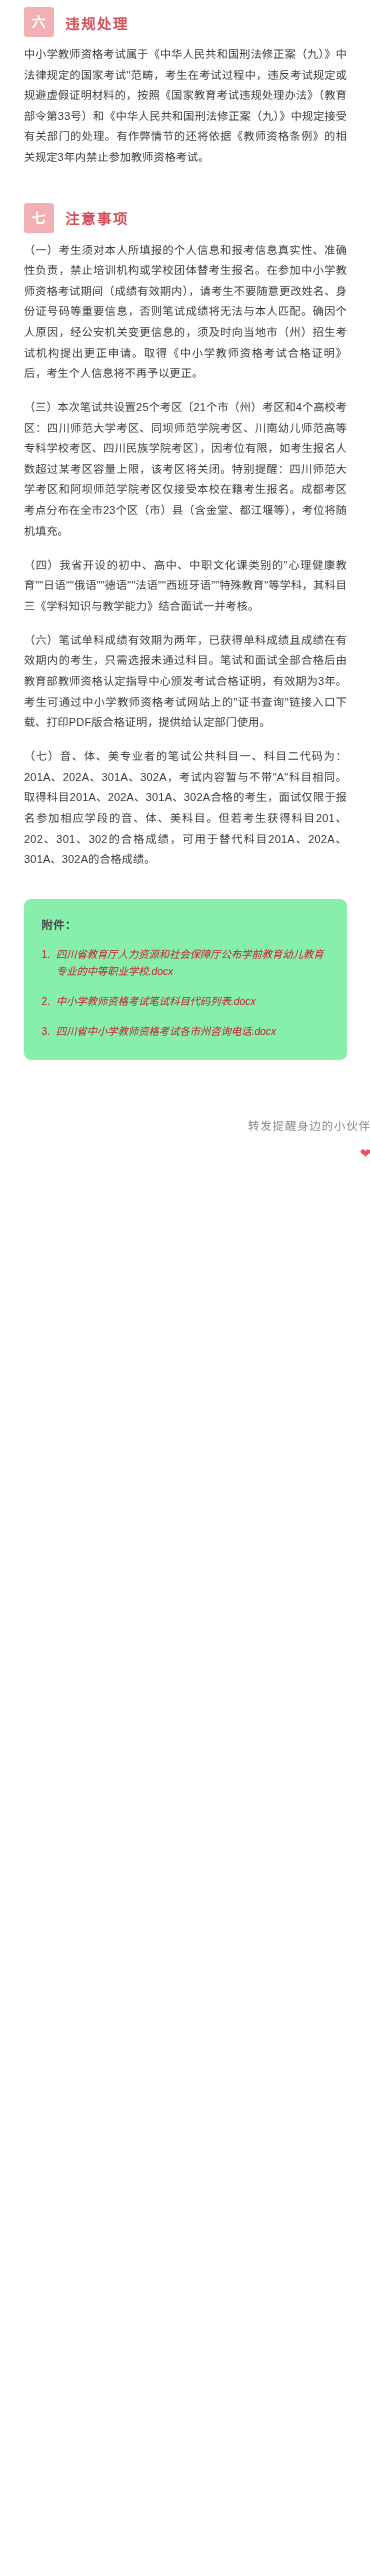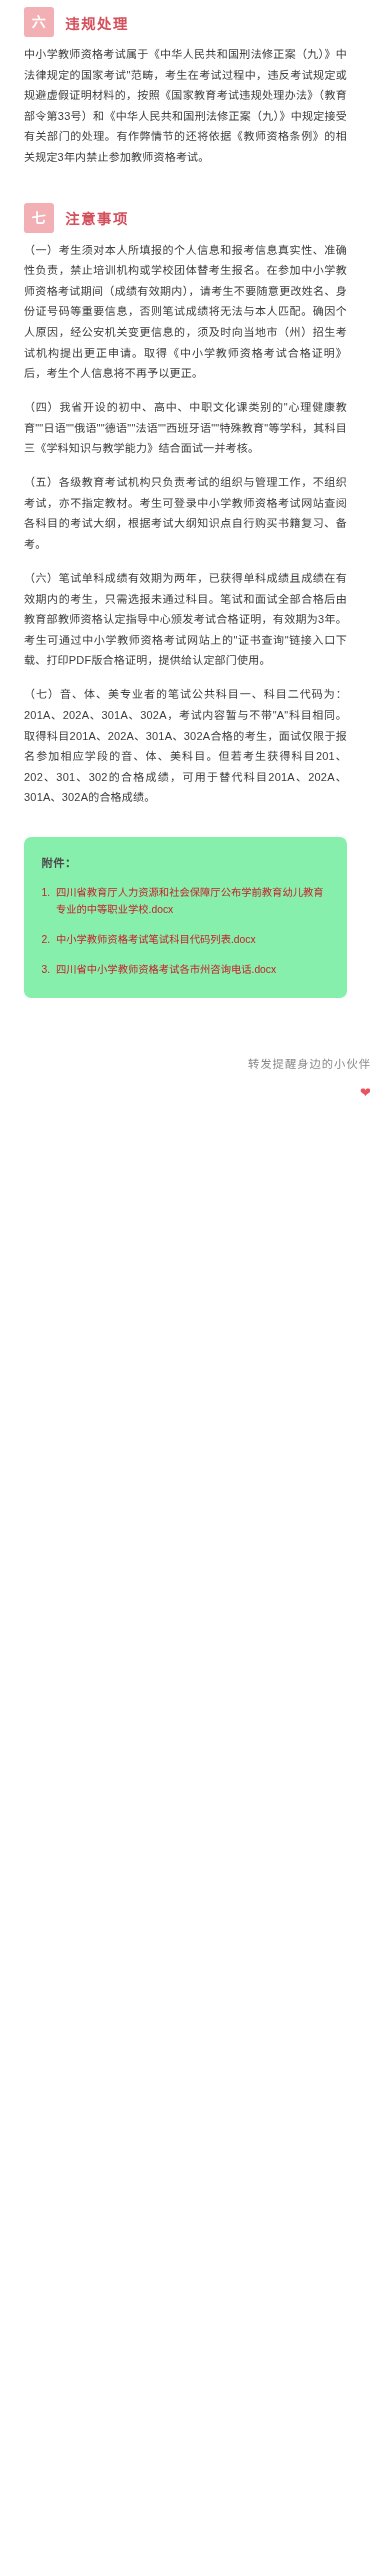--- a/index.html
+++ b/index.html
@@ -99,20 +99,21 @@
     flex: 0 0 14.4px;
     width: 14.4px;
     color: #c8202a;
     font-size: 10.3px;
     line-height: 17.5px;
   }
   .attach-link {
     color: #c8202a;
     text-decoration: none;
     word-break: break-all;
+    font-style: italic;
   }
 
   
   .footer {
     margin-top: 57px;
     text-align: right;
   }
   .footer-text {
     font-size: 11.3px;
     color: #8a8a8a;
@@ -148,22 +149,22 @@
 
   <div class="sec-head">
     <div class="sec-num">七</div>
     <div class="sec-title-wrap">
       <span class="sec-title">注意事项</span>
     </div>
   </div>
 
   <div class="body-block">
     <p class="para">（一）考生须对本人所填报的个人信息和报考信息真实性、准确性负责，禁止培训机构或学校团体替考生报名。在参加中小学教师资格考试期间（成绩有效期内），请考生不要随意更改姓名、身份证号码等重要信息，否则笔试成绩将无法与本人匹配。确因个人原因，经公安机关变更信息的，须及时向当地市（州）招生考试机构提出更正申请。取得《中小学教师资格考试合格证明》后，考生个人信息将不再予以更正。</p>
+    <p class="para">（三）本次笔试共设置25个考区〔21个市（州）考区和4个高校考区：四川师范大学考区、同坝师范学院考区、川南幼儿师范高等专科学校考区、四川民族学院考区〕，因考位有限，如考生报名人数超过某考区容量上限，该考区将关闭。特别提醒：四川师范大学考区和阿坝师范学院考区仅接受本校在籍考生报名。成都考区考点分布在全市23个区（市）县（含金堂、都江堰等），考位将随机填充。</p>
     <p class="para">（四）我省开设的初中、高中、中职文化课类别的"心理健康教育""日语""俄语""德语""法语""西班牙语""特殊教育"等学科，其科目三《学科知识与教学能力》结合面试一并考核。</p>
-    <p class="para">（五）各级教育考试机构只负责考试的组织与管理工作，不组织考试，亦不指定教材。考生可登录中小学教师资格考试网站查阅各科目的考试大纲，根据考试大纲知识点自行购买书籍复习、备考。</p>
     <p class="para">（六）笔试单科成绩有效期为两年，已获得单科成绩且成绩在有效期内的考生，只需选报未通过科目。笔试和面试全部合格后由教育部教师资格认定指导中心颁发考试合格证明，有效期为3年。考生可通过中小学教师资格考试网站上的"证书查询"链接入口下载、打印PDF版合格证明，提供给认定部门使用。</p>
     <p class="para">（七）音、体、美专业者的笔试公共科目一、科目二代码为：201A、202A、301A、302A，考试内容暂与不带"A"科目相同。取得科目201A、202A、301A、302A合格的考生，面试仅限于报名参加相应学段的音、体、美科目。但若考生获得科目201、202、301、302的合格成绩，可用于替代科目201A、202A、301A、302A的合格成绩。</p>
   </div>
 
   <div class="attach-card">
     <div class="attach-title">附件：</div>
 
     <div class="attach-item">
       <span class="attach-idx">1.</span>
       <a class="attach-link" href="#">四川省教育厅人力资源和社会保障厅公布学前教育幼儿教育专业的中等职业学校.docx</a>

